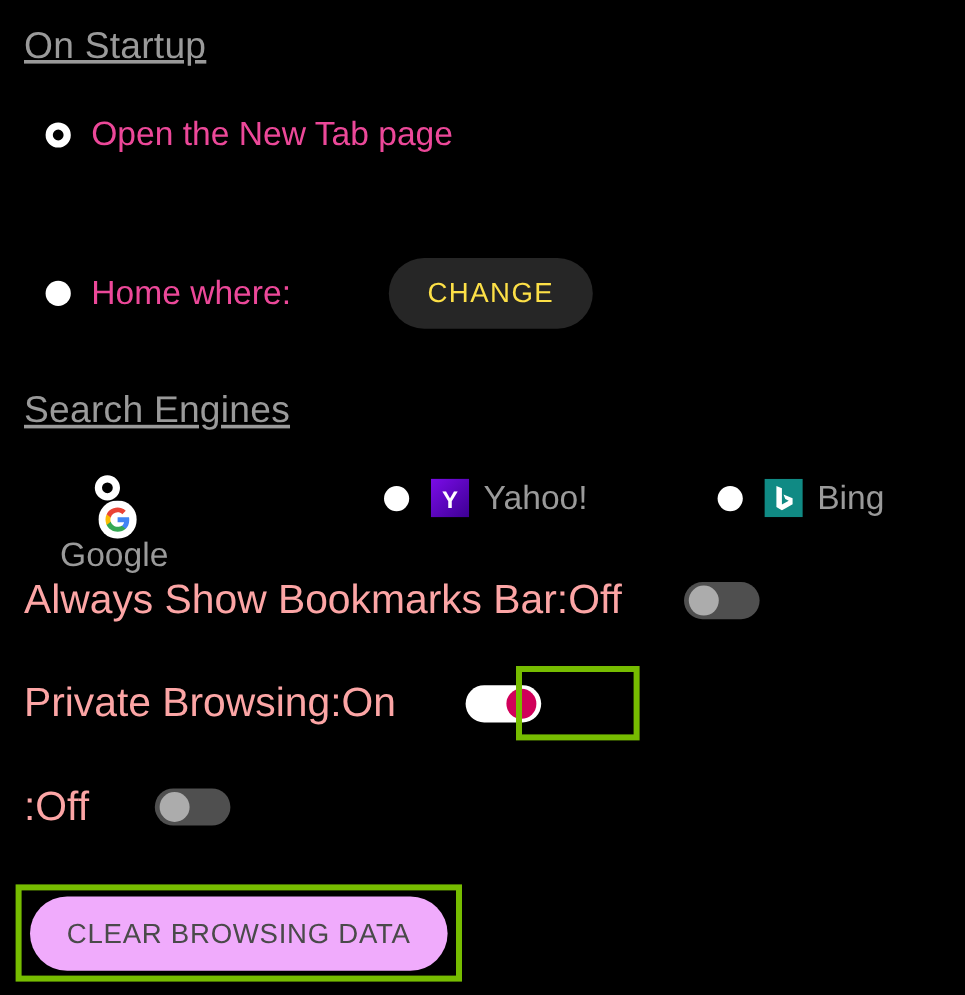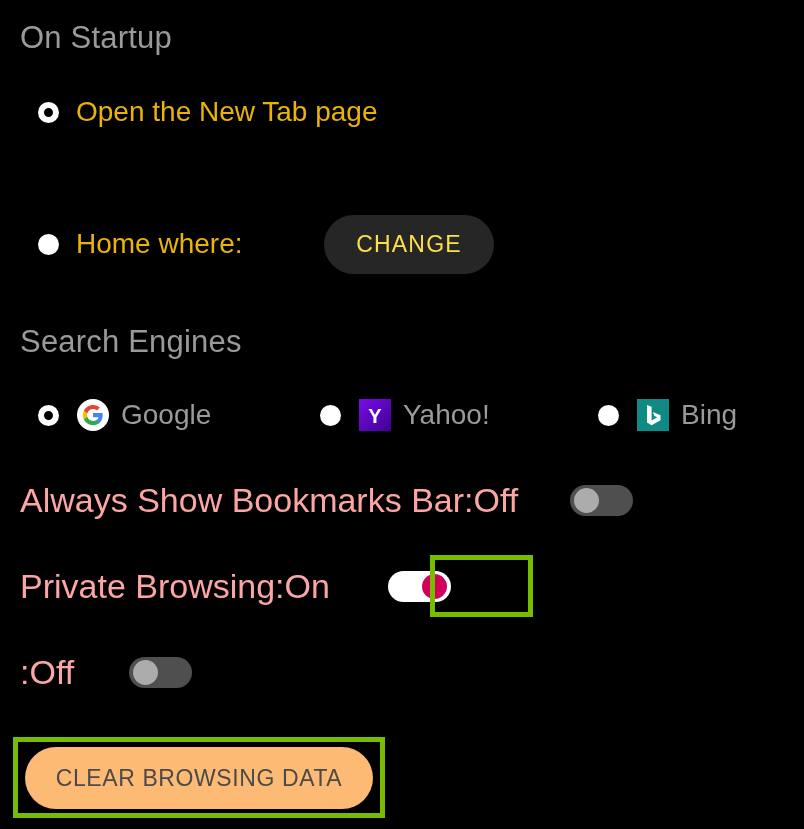--- a/index.html
+++ b/index.html
@@ -25,20 +25,21 @@
   }
 
   
   .section-heading {
     position: absolute;
     font-size: 31px;
     font-weight: 400;
     letter-spacing: 0.2px;
     color: #9a9a9a;
     white-space: nowrap;
+    text-decoration: underline;
   }
   #heading-startup { left: 20px; top: 20px; }
   #heading-search  { left: 20px; top: 324px; text-align: center; }
 
   
   .radio-row {
     position: absolute;
     display: flex;
     align-items: center;
     height: 40px;
@@ -58,21 +59,21 @@
   .radio.selected {
     background: #ffffff;
     border: 6px solid #ffffff;
     background-clip: content-box;
     background-color: #000000;
   }
 
   .radio-label {
     margin-left: 17px;
     font-size: 28px;
-    color: #eab308;
+    color: #ec4899;
     white-space: nowrap;
     line-height: 1;
   }
 
   
   #change-button {
     position: absolute;
     left: 324px;
     top: 215px;
     width: 170px;
@@ -89,21 +90,21 @@
   }
 
   
   .engine-row {
     position: absolute;
     display: flex;
     align-items: center;
     height: 38px;
     top: 396px;
   }
-  #engine-row-0 { left: 38px; }
+  #engine-row-0 { left: 38px; flex-direction: column; }
   #engine-row-1 { left: 320px; }
   #engine-row-2 { left: 598px; }
 
   .engine-icon {
     width: 32px;
     height: 32px;
     margin-left: 18px;
     flex: 0 0 auto;
     display: block;
   }
@@ -171,21 +172,21 @@
   #setting-row-2 .toggle { margin-left: 55px; }
 
   
   #clear-browsing-data-button {
     position: absolute;
     left: 25px;
     top: 747px;
     width: 348px;
     height: 62px;
     border-radius: 31px;
-    background: #fdba74;
+    background: #f0abfc;
     border: none;
     color: #4a4a4a;
     font-family: "Liberation Sans", sans-serif;
     font-size: 23px;
     letter-spacing: 0.6px;
     cursor: pointer;
     padding: 0;
   }
 
   

